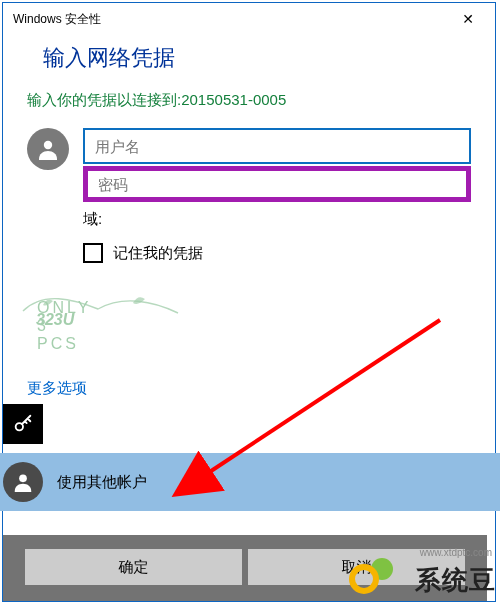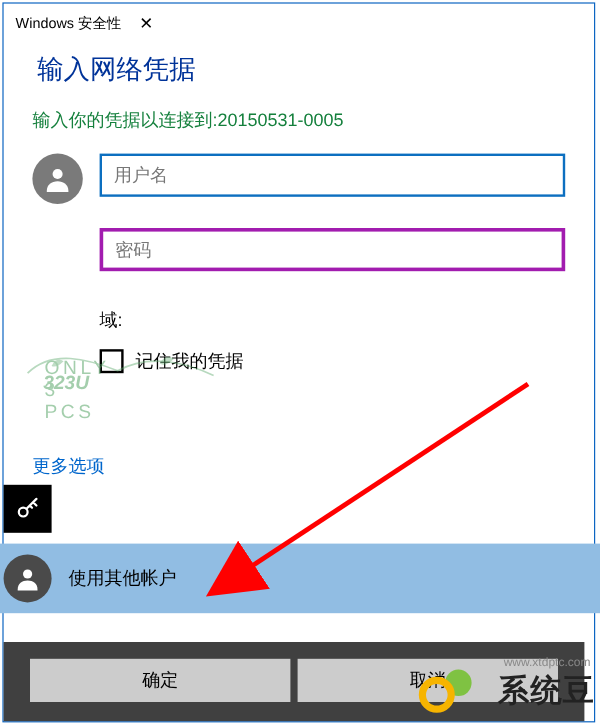--- a/index.html
+++ b/index.html
@@ -17,20 +17,21 @@
     left: 2px;
     top: 2px;
     width: 494px;
     height: 600px;
     background: #ffffff;
     border: 1px solid #0c65c2;
   }
   .titlebar {
     display: flex;
     align-items: center;
+    justify-content: space-between;
     height: 32px;
     padding: 0 6px 0 10px;
     font-size: 12px;
     color: #000;
   }
   .close-btn {
     width: 42px;
     height: 28px;
     display: flex;
     align-items: center;
@@ -39,21 +40,21 @@
     color: #000;
     cursor: pointer;
   }
   .content {
     padding: 4px 24px 0 24px;
   }
   .heading {
     font-size: 22px;
     color: #003399;
     font-weight: 400;
-    margin: 4px 0 18px 4px;
+    margin: 4px 0 18px 16px;
   }
   .sub {
     font-size: 15px;
     color: #15803d;
     margin-bottom: 18px;
   }
   .cred-row {
     display: flex;
     align-items: flex-start;
     gap: 14px;
@@ -72,25 +73,25 @@
   .avatar svg { width: 24px; height: 24px; fill: #fff; }
   .fields { flex: 1; }
   .tinput {
     width: 100%;
     height: 36px;
     border: 2px solid #0c6fc0;
     padding: 0 10px;
     font-size: 15px;
     color: #555;
     outline: none;
-    margin-bottom: 26px;
+    margin-bottom: 2px;
     background: #fff;
   }
   .tinput.pwd {
-    border: 3px solid #a21caf;
+    border: 5px solid #a21caf;
   }
   .tinput::placeholder { color: #777; }
   .domain-label {
     font-size: 15px;
     color: #000;
     margin: 6px 0 14px 0;
   }
   .remember {
     display: flex;
     align-items: center;
@@ -151,21 +152,21 @@
     display:flex; align-items:center; justify-content:center;
     flex-shrink:0;
   }
   .acct .av svg { width: 22px; height: 22px; fill:#fff; }
   .btnbar {
     position: absolute;
     left: 0; right: 8px; bottom: 0;
     display: flex;
     gap: 6px;
     padding: 14px 22px 16px 22px;
-    background: #404040;
+    background: #737373;
     justify-content: flex-end;
   }
   .btn {
     flex: 1;
     height: 36px;
     background: #cccccc;
     border: none;
     font-size: 15px;
     color: #000;
     cursor: pointer;
@@ -176,20 +177,21 @@
     position: absolute;
     pointer-events: none;
     z-index: 10;
   }
   
   .brand-wrap {
     position: absolute;
     right: 4px;
     bottom: 4px;
     display: flex;
+    align-items: center;
     gap: 22px;
     z-index: 20;
   }
   .brand-shape {
     width: 44px; height: 44px;
     position: relative;
   }
   .brand-shape .c1 {
     position:absolute; left:0; top:6px;
     width:30px; height:30px; border-radius:50%;

